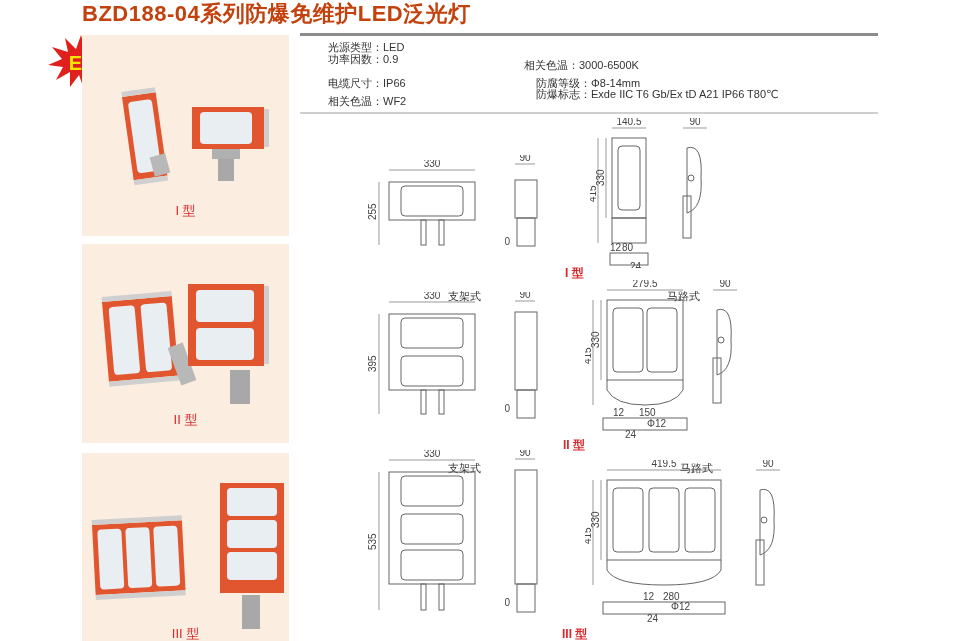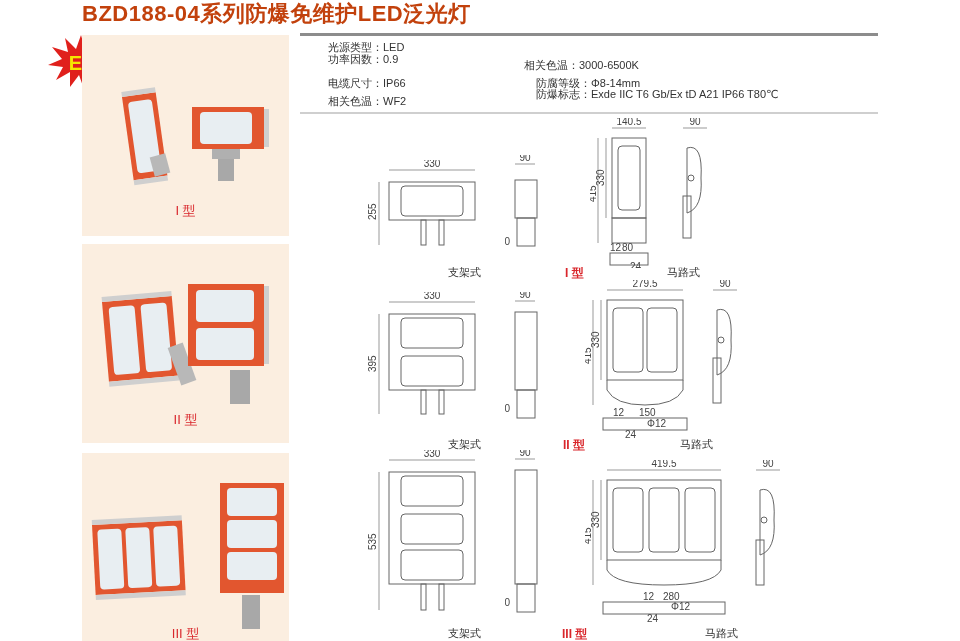--- a/index.html
+++ b/index.html
@@ -5,21 +5,21 @@
   html,body{margin:0;padding:0;}
   body{width:960px;height:641px;background:#ffffff;position:relative;overflow:hidden;font-family:"Liberation Sans","DejaVu Sans",sans-serif;color:#333;}
   .title{position:absolute;left:82px;top:0px;font-size:22px;color:#c2410c;font-weight:bold;letter-spacing:0.5px;line-height:28px;}
   .panel{position:absolute;left:82px;width:207px;background:#fbeee0;}
   .panel .label{position:absolute;left:0;right:0;text-align:center;color:#d9262b;font-size:13px;}
   .ex-badge{position:absolute;left:48px;top:35px;width:66px;height:54px;}
   .rule-top{position:absolute;left:300px;top:33px;width:578px;height:3px;background:#8c8c8c;}
   .rule-mid{position:absolute;left:300px;top:112px;width:578px;height:2px;background:#cfcfcf;}
   .specs{position:absolute;left:328px;top:40px;font-size:11px;color:#333;}
   .spec-row{position:absolute;white-space:nowrap;line-height:14px;}
-  .cap{position:absolute;font-size:11px;color:#333;}
+  .cap{position:absolute;font-size:11px;color:#333;margin-top:24px;}
   .type-label{position:absolute;font-size:12px;color:#d9262b;font-weight:bold;}
   svg.draw{position:absolute;}
   .dim{font-size:10px;fill:#444;font-family:"Liberation Sans",sans-serif;}
 </style>
 </head>
 <body>
 
 <div class="title">BZD188-04系列防爆免维护LED泛光灯</div>
 
 <svg class="ex-badge" viewBox="0 0 66 54">

